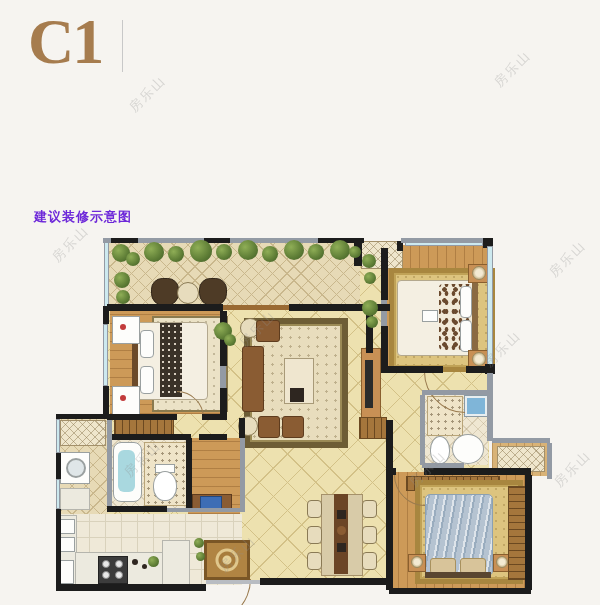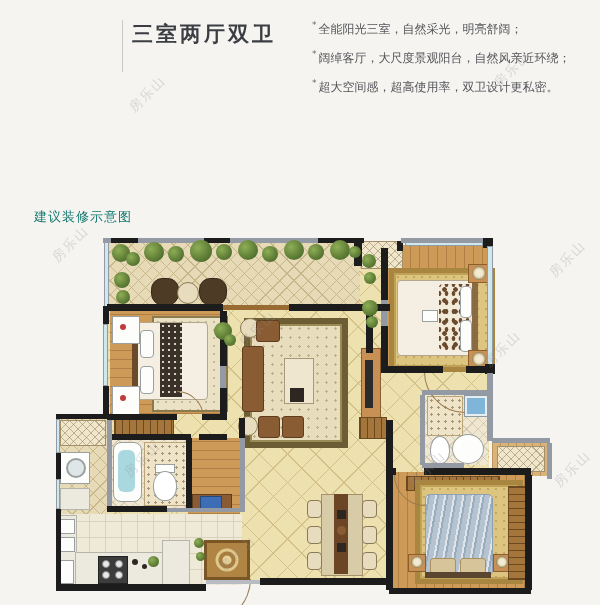--- a/index.html
+++ b/index.html
@@ -23,21 +23,21 @@
   .feat{font-size:12px;color:#54555a;line-height:25px;white-space:nowrap}
   .feat .star{font-size:9px;vertical-align:5px;margin-right:2px;color:#6a6a6a}
   
   .chev{position:absolute;width:12px;height:12px;border-left:2.5px solid var(--band);border-bottom:2.5px solid var(--band)}
   .chevL{transform:rotate(45deg)} .chevR{transform:rotate(225deg)}
   .hatchEnd{position:absolute;background:repeating-linear-gradient(0deg,var(--band) 0 1px,transparent 1px 3px);border:1px solid var(--band)}
   .bar{position:absolute;border:1.2px solid var(--band);background:transparent}
   .bandtxt{position:absolute;font-size:8px;color:var(--band);white-space:nowrap}
   .cap{position:absolute;border:1px solid var(--band);border-radius:5px}
   .circ{position:absolute;border:1px solid var(--band);border-radius:50%}
-  .caption{font-size:13px;font-weight:400;color:#0f766e;letter-spacing:1px}
+  .caption{font-size:13px;font-weight:700;color:#6d28d9;letter-spacing:1px}
   
   .wall{position:absolute;background:var(--wallDark)}
   .wg{background:var(--wallGray)} .wl{background:#b8bcc2}
   .ww{background:var(--windowBlue);box-shadow:inset 0 0 0 1px var(--wallGray)}
   .wt{background:#9a6a33}
   .tile-hall{background-color:var(--tileHall);background-image:
     repeating-linear-gradient(45deg,transparent 0 19px,var(--tileLine) 19px 20px),
     repeating-linear-gradient(135deg,transparent 0 19px,var(--tileLine) 19px 20px)}
   .tile-terrace{background-color:var(--terraceSand);background-image:
     repeating-linear-gradient(45deg,transparent 0 9px,var(--terraceLine) 9px 10px),
@@ -90,28 +90,23 @@
   .burner{position:absolute;width:6px;height:6px;border-radius:50%;background:#e9e9e9;border:1px solid #888}
   .desk{background:#8a5c33;border:1px solid #5e3c1e}
   .screenBlue{background:#3d6db5;border:1px solid #24477c}
   .sinkBlue{background:#7fb5d8;border:2px solid #e8eef0;box-shadow:0 0 0 1px #8a9aa4}
 </style>
 </head>
 <body>
 
 <div class="page">
 
+  <div class="abs plancode" style="left:28px;top:10px">C1</div>
   <div class="abs vline" style="left:122px;top:20px;width:1px;height:52px"></div>
-  <div class="abs ptitle" style="left:132px;top:20px">三室两厅双卫</div>
-
-  <div class="abs" style="left:312px;top:13px">
-    <div class="feat"><span class="star">*</span><span>全能阳光三室，自然采光，明亮舒阔；</span></div>
-    <div class="feat"><span class="star">*</span><span>阔绰客厅，大尺度景观阳台，自然风亲近环绕；</span></div>
-    <div class="feat"><span class="star">*</span><span>超大空间感，超高使用率，双卫设计更私密。</span></div>
-  </div>
+
 
 
   <div class="abs caption" style="left:34px;top:208px">建议装修示意图</div>
 
   <div class="abs" id="plan" style="left:56px;top:238px;width:500px;height:366px">
 
     <div class="abs tile-hall" style="left:51px;top:58px;width:382px;height:288px"></div>
     <div class="abs tile-hall" style="left:303px;top:3px;width:24px;height:57px"></div>
     <div class="abs tile-terrace" style="left:52px;top:3px;width:252px;height:65px"></div>
     <div class="abs tile-terrace" style="left:2px;top:178px;width:50px;height:98px"></div>

